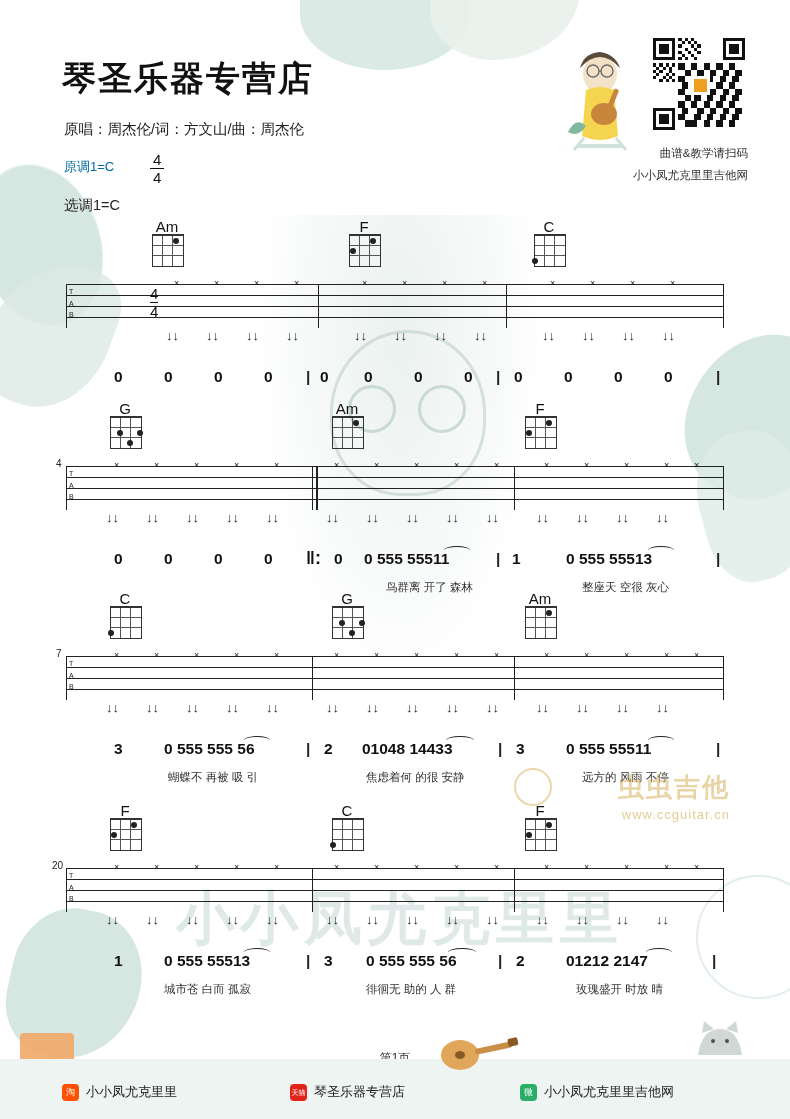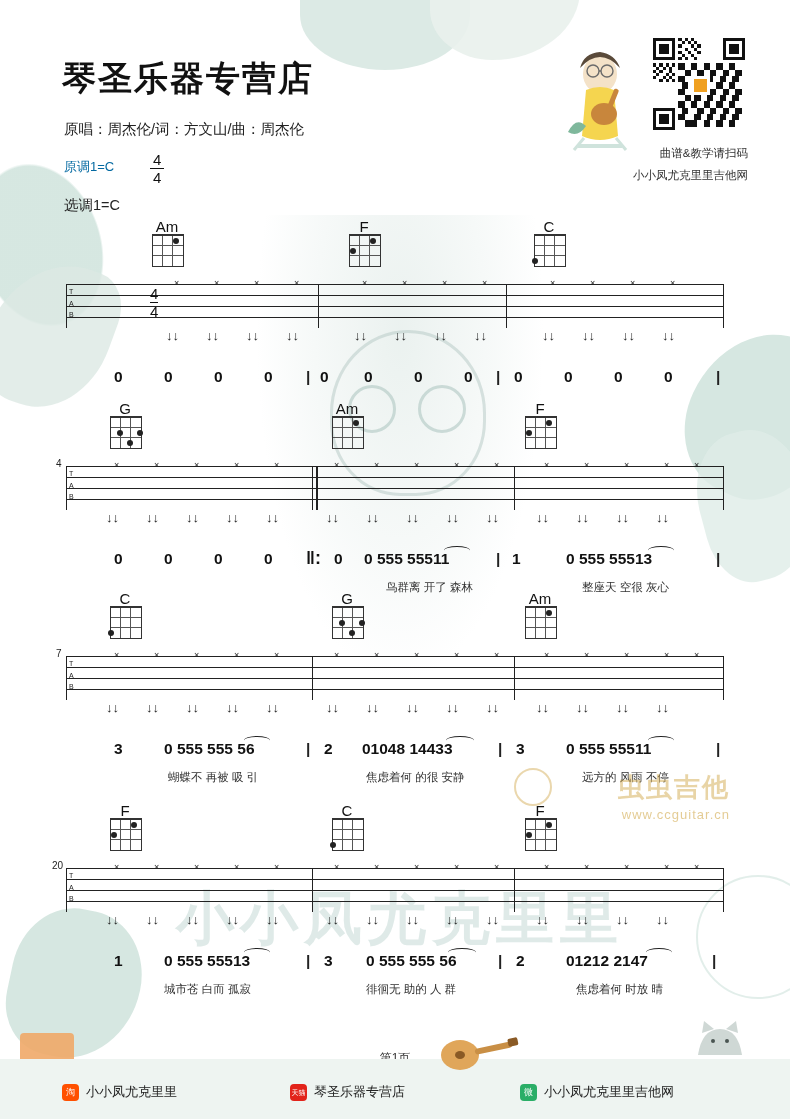--- a/index.html
+++ b/index.html
@@ -647,21 +647,21 @@
     <span class="num" style="left:432px;color:#222">|</span>
     <span class="num" style="left:450px">2</span>
     <span class="num" style="left:500px">01212 2147</span>
     <span class="arc" style="left:580px;top:-4px;width:26px"></span>
     <span class="num" style="left:646px;color:#222">|</span>
   </div>
 
   <div class="lyricrow" style="top:170px;">
     <span class="lyr" style="left:98px">城市苍 白而 孤寂</span>
     <span class="lyr" style="left:300px">徘徊无 助的 人 群</span>
-    <span class="lyr" style="left:510px">焦虑着何 时放 晴</span>
+    <span class="lyr" style="left:510px">玫瑰盛开 时放 晴</span>
   </div>
 </div>
 
 <div class="stamp-circle"></div>
 <div class="stamp">
   <div class="big">虫虫吉他</div>
   <div class="small">www.ccguitar.cn</div>
 </div>
 
 <div class="pagenum">第1页</div>

